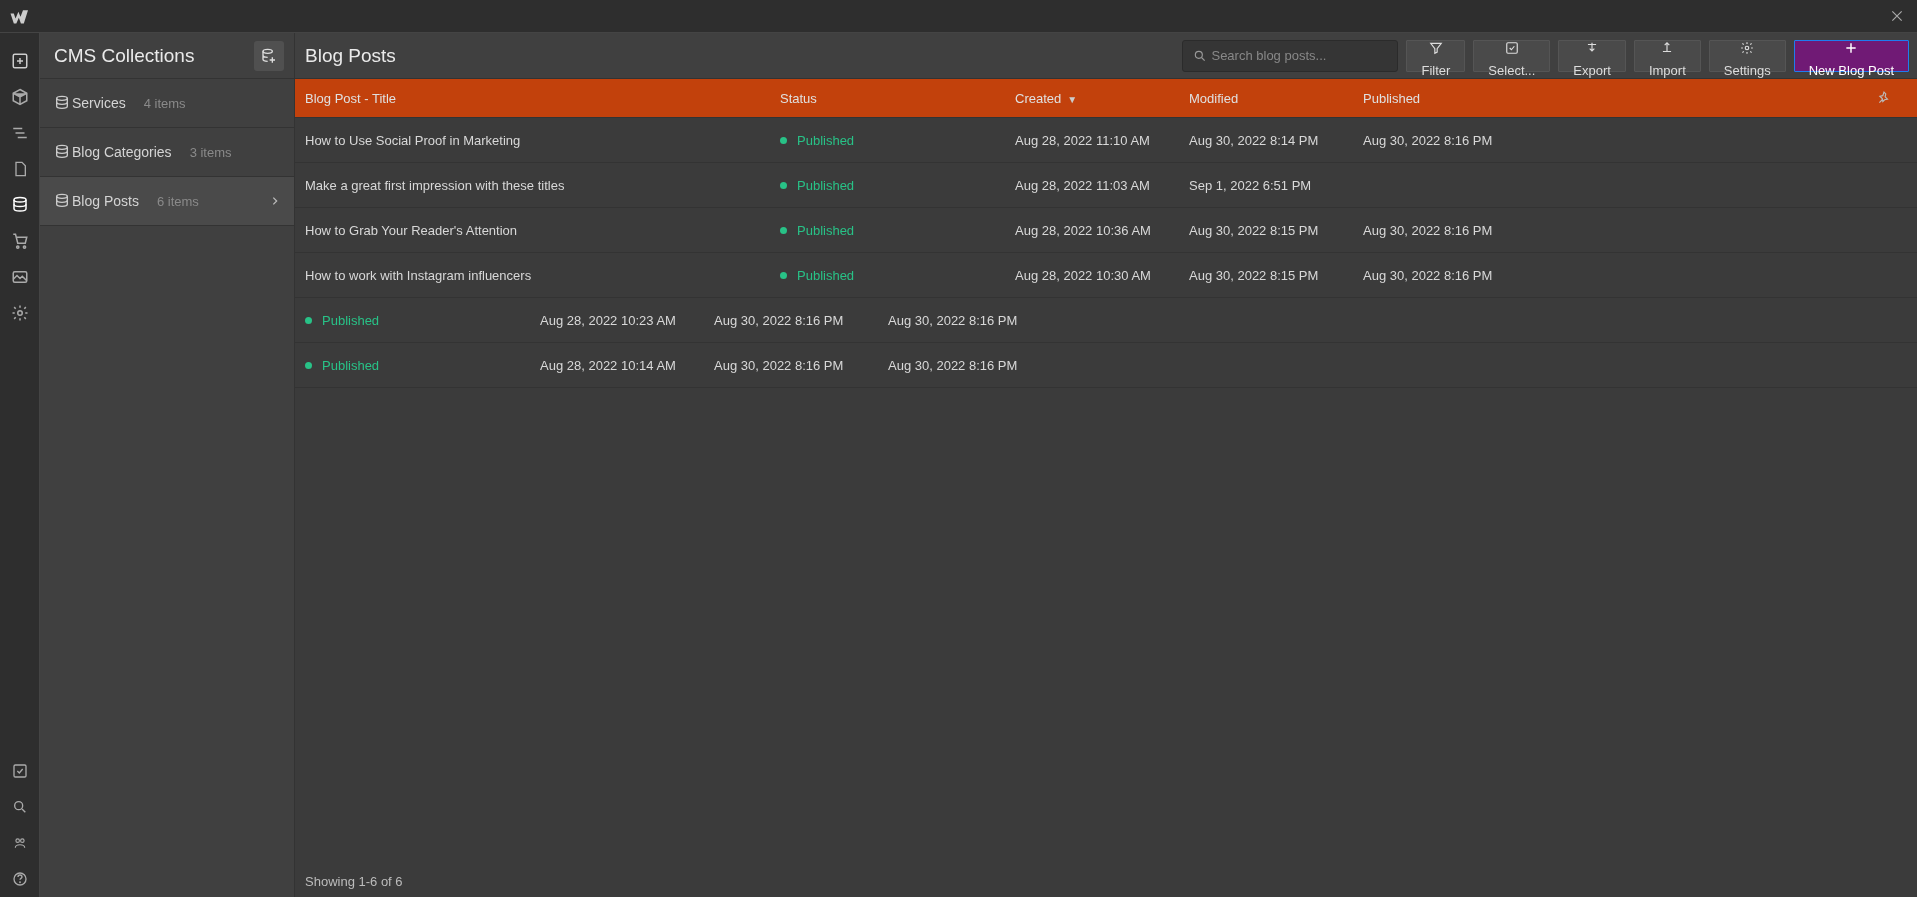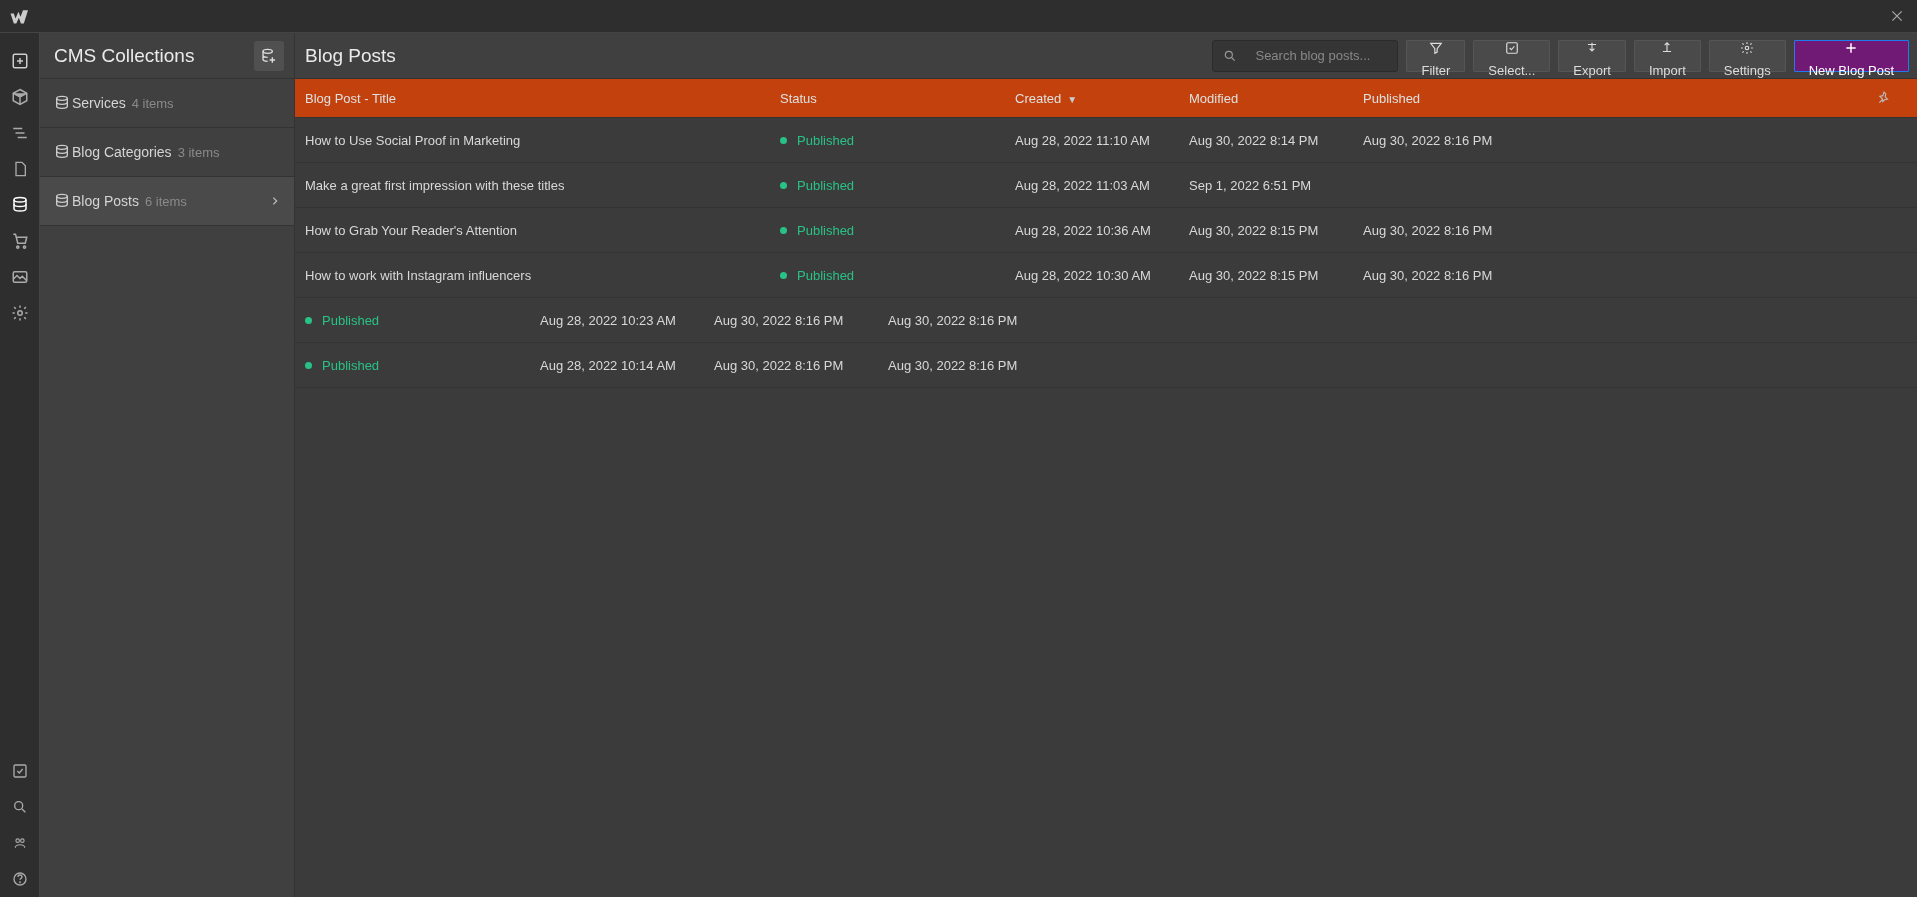--- a/index.html
+++ b/index.html
@@ -74,21 +74,21 @@
   display:flex;
   align-items:center;
   padding: 0 14px;
   border-bottom: 1px solid #333;
   cursor:pointer;
   color:#d4d4d4;
   gap: 2px;
 }
 .collection-item .db-icon { width:16px; height:16px; display:flex; align-items:center; justify-content:center; color:#ccc;}
 .collection-item .label { font-size:14px; }
-.collection-item .count { color:#8a8a8a; font-size:13px; margin-left:4px;}
+.collection-item .count { color:#8a8a8a; font-size:13px; margin-left:16px;}
 .collection-item.selected { background:#4a4a4a; }
 .collection-item .chevron { margin-left:auto; color:#bbb; }
 .content {
   flex:1;
   display:flex;
   flex-direction:column;
   background:#3b3b3b;
   min-width:0;
 }
 .content-header {
@@ -100,29 +100,29 @@
   padding: 0 8px 0 10px;
   gap:8px;
 }
 .content-title {
   font-size:19px;
   color:#eaeaea;
   font-weight:400;
   margin-right:auto;
 }
 .search-box {
-  width:186px;
+  width:216px;
   height:32px;
   background:#353535;
   border:1px solid #2b2b2b;
   border-radius:3px;
   display:flex;
   align-items:center;
   padding: 0 10px;
-  gap:18px;
+  gap:4px;
 }
 .search-box input {
   flex:1;
   background:transparent;
   border:none;
   outline:none;
   color:#ccc;
   font-size:13px;
 }
 .search-box input::placeholder { color:#888; }
@@ -482,15 +482,16 @@
       <span class="status-text">Published</span>
     </div>
     <div class="col-created">Aug 28, 2022 10:14 AM</div>
     <div class="col-modified">Aug 30, 2022 8:16 PM</div>
     <div class="col-published">Aug 30, 2022 8:16 PM</div>
     <div class="col-pin"></div>
   </div>
           </div>
       </div>
 
+      <div class="footer">Showing 1-6 of 6</div>
     </div>
   </div>
 </div>
 
 </body></html>

